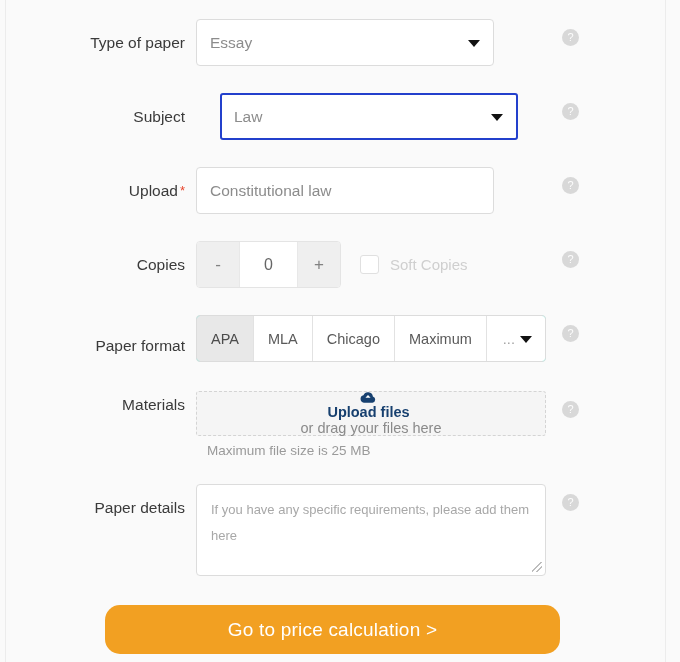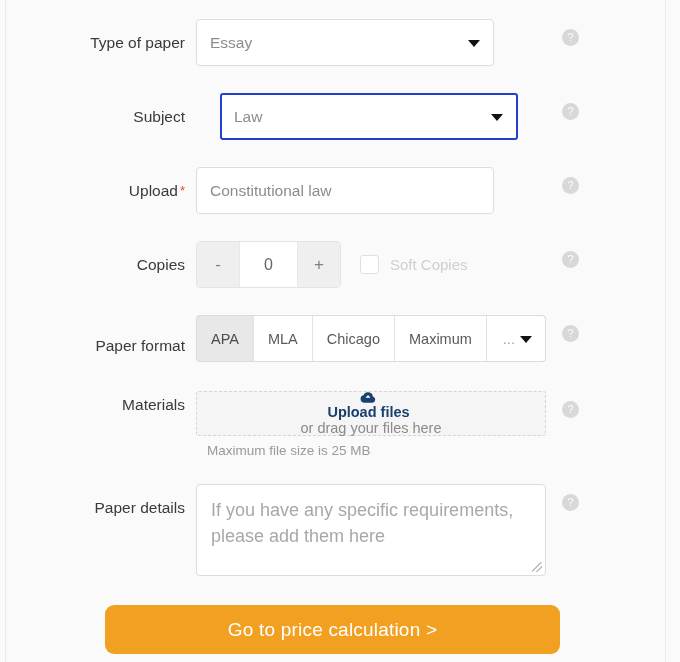--- a/index.html
+++ b/index.html
@@ -237,21 +237,21 @@
 
   
   .textarea {
     box-sizing: border-box;
     width: 350px;
     height: 92px;
     border: 1px solid #dcdcdc;
     border-radius: 4px;
     background: #fff;
     padding: 12px 14px;
-    font-size: 18px;
+    font-size: 13px;
     color: #a8a8a8;
     line-height: 26px;
     position: relative;
     overflow: hidden;
   }
   .resize {
     position: absolute;
     right: 3px; bottom: 3px;
     width: 10px; height: 10px;
     background:
@@ -261,21 +261,21 @@
 
   
   .submit {
     position: absolute;
     left: 105px;
     top: 605px;
     width: 455px;
     height: 49px;
     background: #f2a022;
     border: none;
-    border-radius: 9px;
+    border-radius: 15px;
     color: #ffffff;
     font-size: 19px;
     font-family: "Liberation Sans", sans-serif;
     letter-spacing: 0.2px;
   }
 </style>
 </head>
 <body>
 
 <div class="page">

